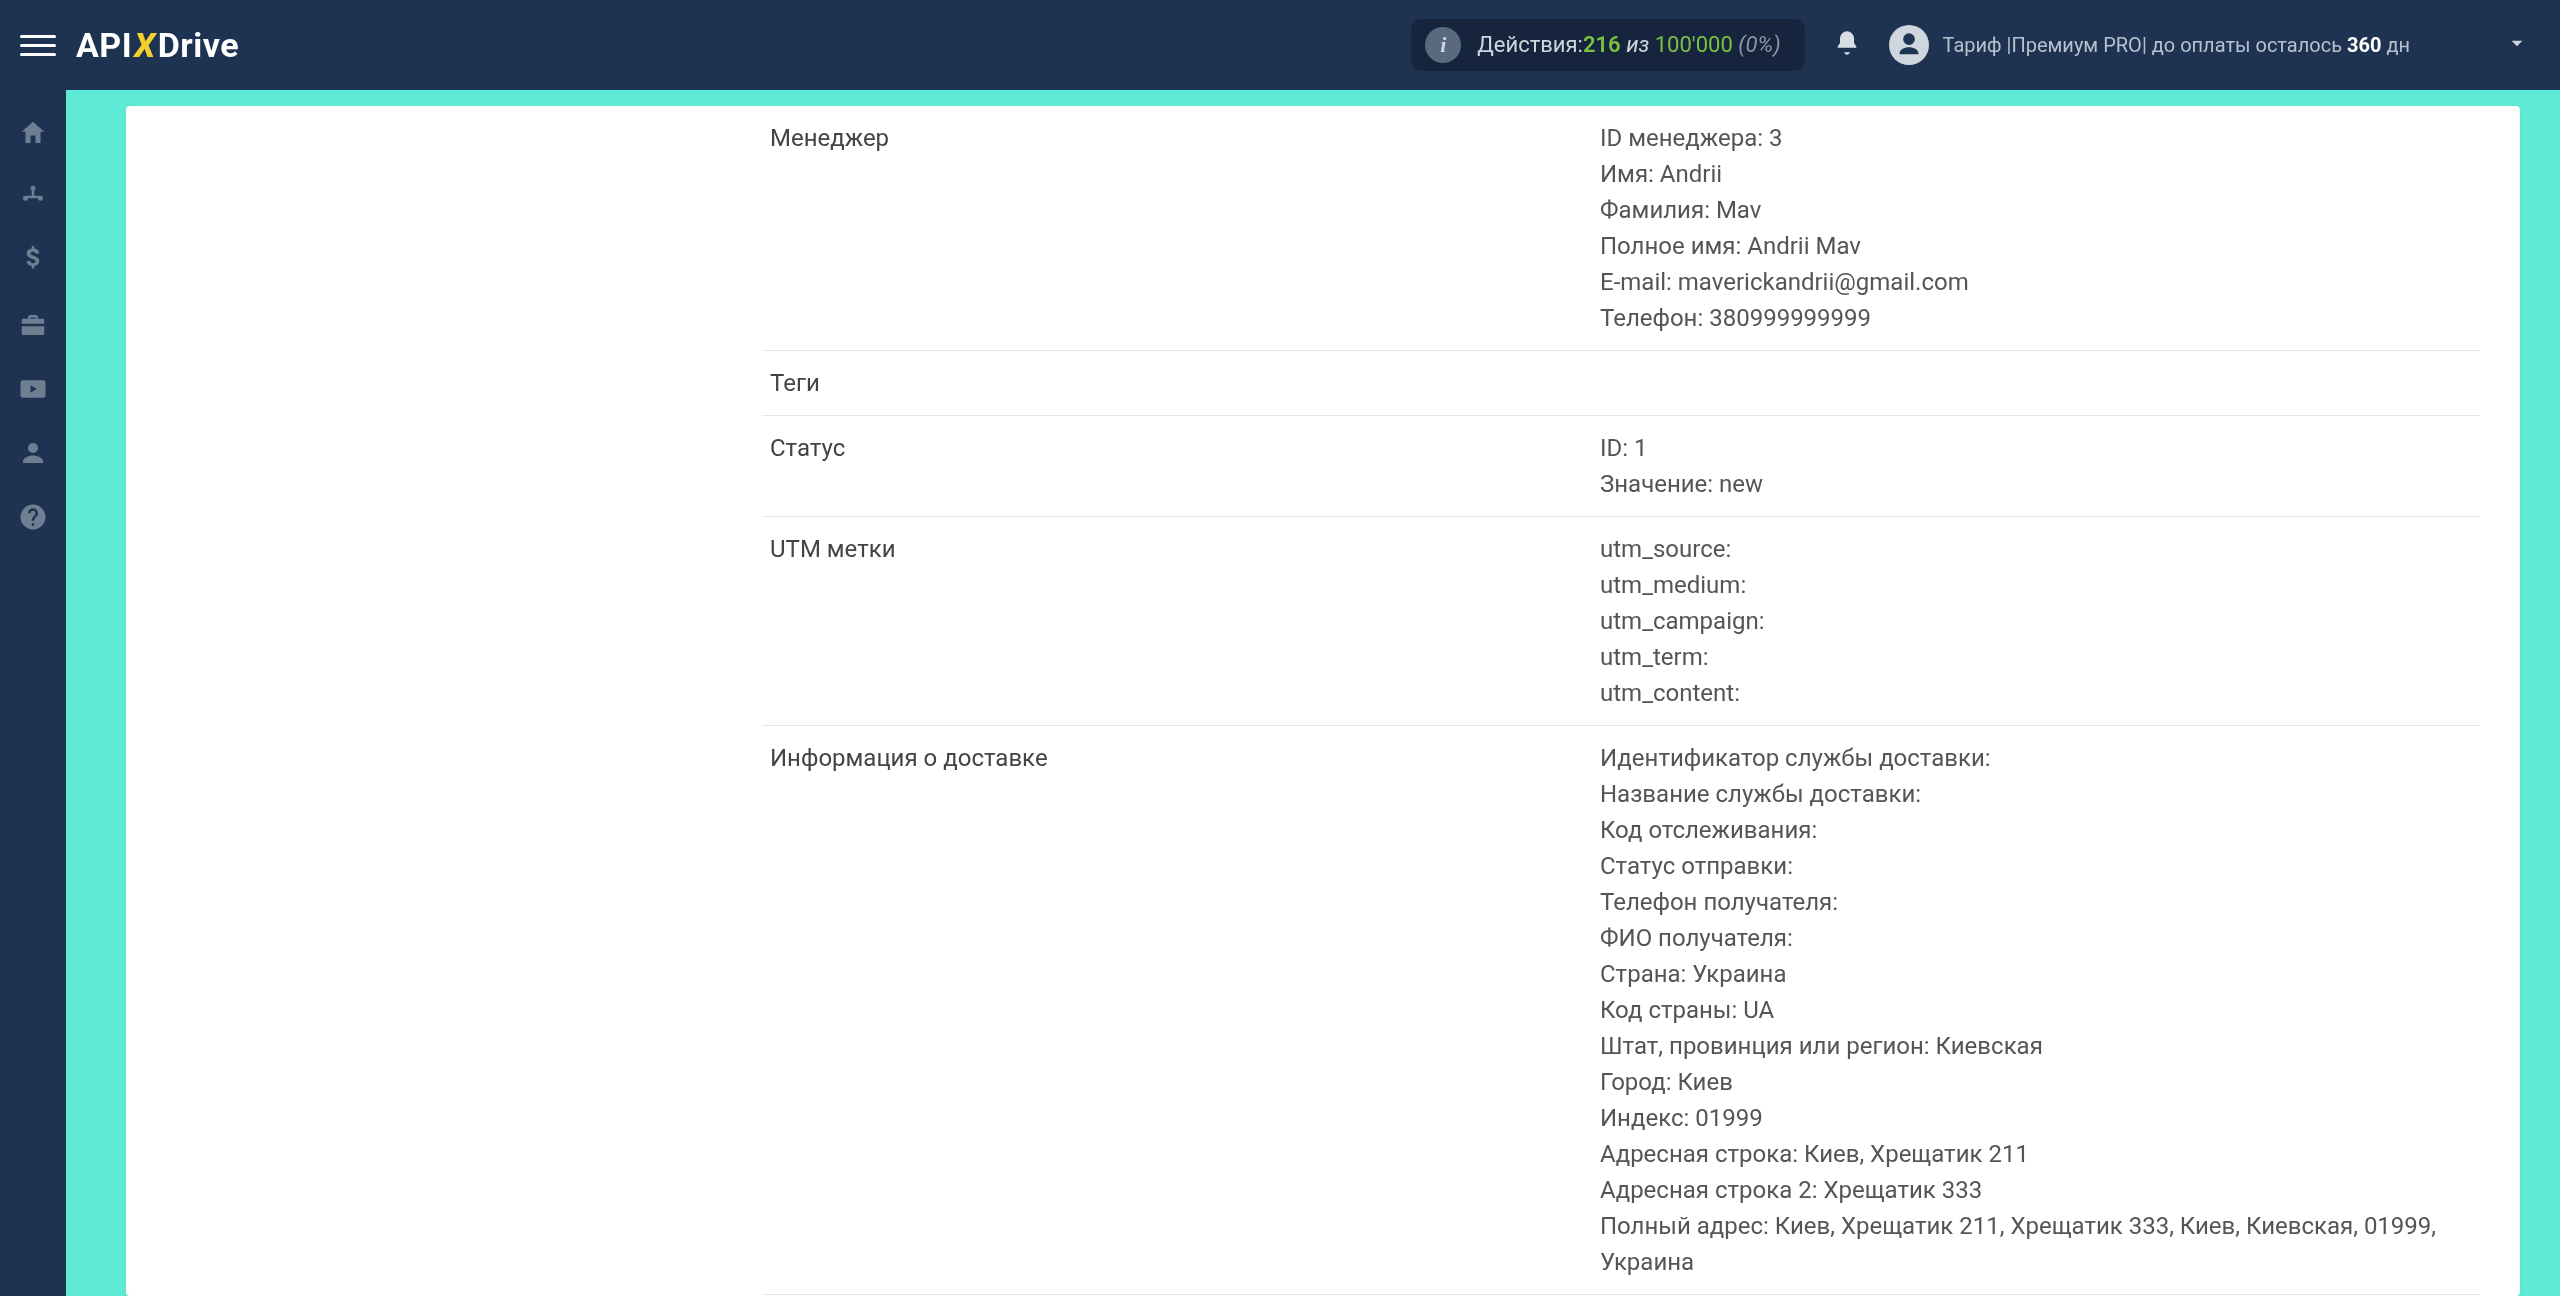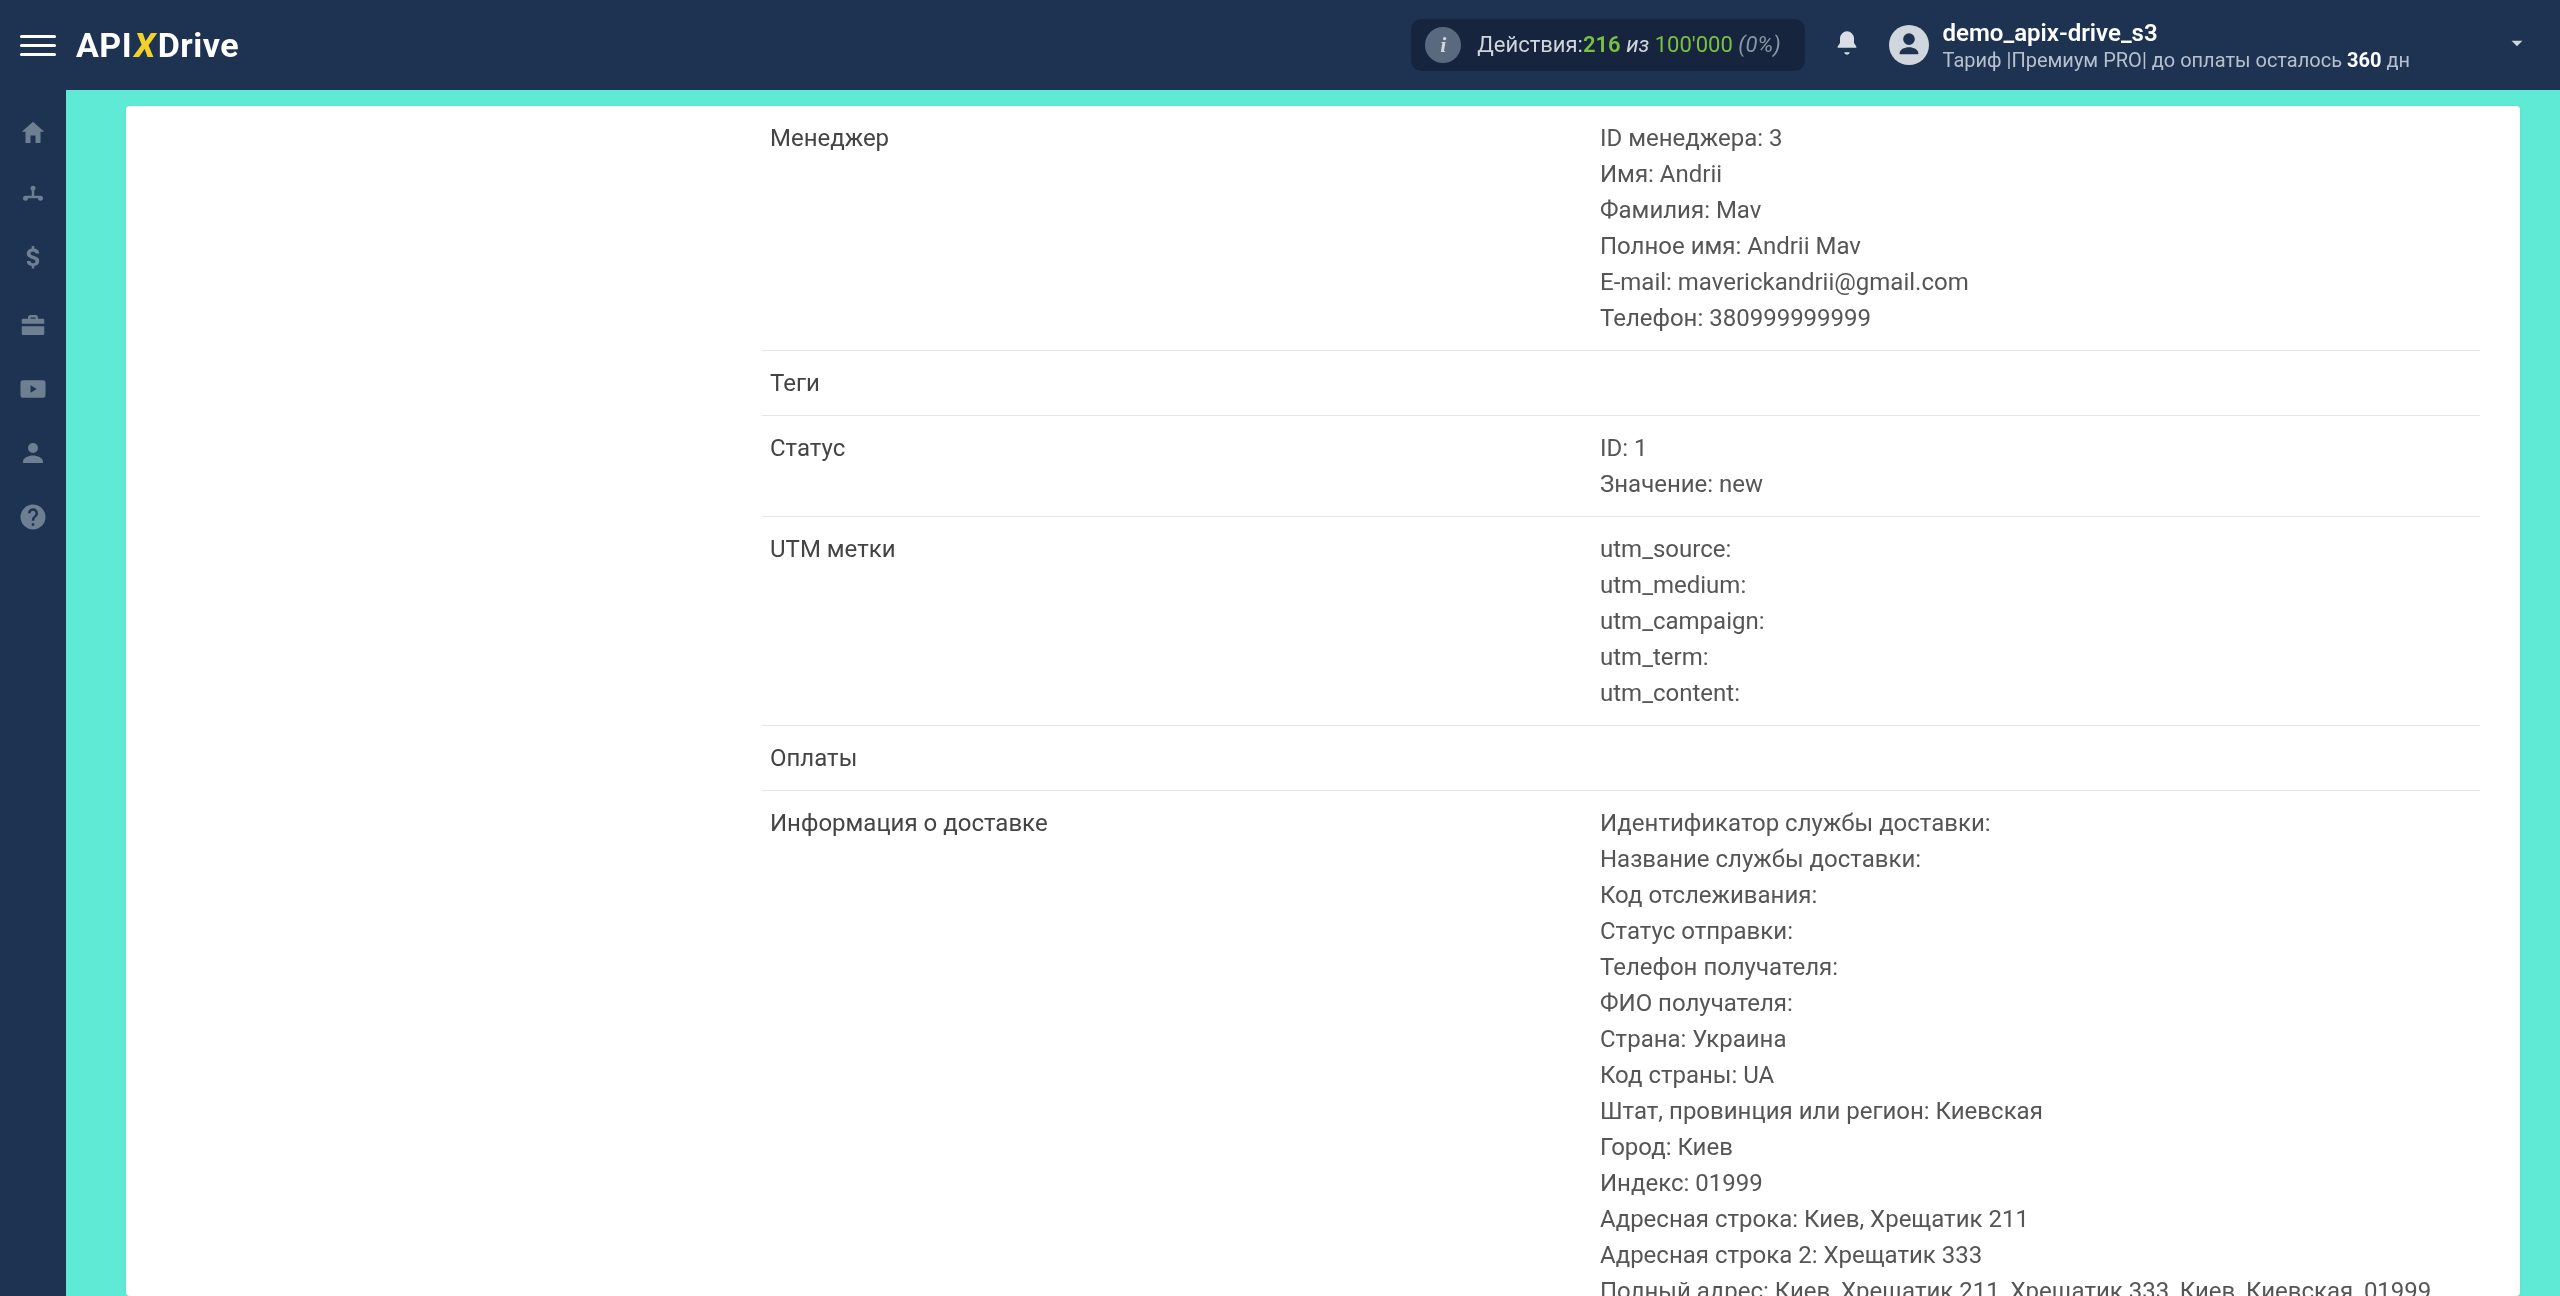--- a/index.html
+++ b/index.html
@@ -79,21 +79,20 @@
             <path d="M12 2a6 6 0 0 0-6 6v4l-2 3v1h16v-1l-2-3V8a6 6 0 0 0-6-6zm0 20a2.5 2.5 0 0 0 2.45-2h-4.9A2.5 2.5 0 0 0 12 22z"></path>
           </svg>
       </div>
       <div class="user-block">
         <div class="avatar">
           <svg viewBox="0 0 24 24">
               <path d="M12 12a5 5 0 1 0-5-5 5 5 0 0 0 5 5zm0 2c-4 0-8 2-8 5v1h16v-1c0-3-4-5-8-5z"></path>
             </svg>
         </div>
         <div class="user-text">
-          <span class="user-name">demo_apix-drive_s3</span>
           <span class="user-tariff">
             <span>Тариф |</span><span>Премиум PRO</span><span>| до оплаты осталось </span><b>360</b><span> дн</span>
           </span>
         </div>
         <div class="chev">
           <svg viewBox="0 0 24 24">
               <path d="M7 10l5 5 5-5z"></path>
             </svg>
         </div>
       </div>
@@ -141,24 +140,20 @@
                 </tr>
                 <tr>
                   <td class="label">Статус</td>
                   <td class="val">ID: 1<br>Значение: new</td>
                 </tr>
                 <tr>
                   <td class="label">UTM метки</td>
                   <td class="val">utm_source:<br>utm_medium:<br>utm_campaign:<br>utm_term:<br>utm_content:</td>
                 </tr>
                 <tr>
-                  <td class="label">Оплаты</td>
-                  <td class="val"></td>
-                </tr>
-                <tr>
                   <td class="label">Информация о доставке</td>
                   <td class="val">Идентификатор службы доставки:<br>Название службы доставки:<br>Код отслеживания:<br>Статус отправки:<br>Телефон получателя:<br>ФИО получателя:<br>Страна: Украина<br>Код страны: UA<br>Штат, провинция или регион: Киевская<br>Город: Киев<br>Индекс: 01999<br>Адресная строка: Киев, Хрещатик 211<br>Адресная строка 2: Хрещатик 333<br>Полный адрес: Киев, Хрещатик 211, Хрещатик 333, Киев, Киевская, 01999, Украина</td>
                 </tr>
               </tbody>
           </table>
 
         </div>
       </div>
     </div>
   </div>

